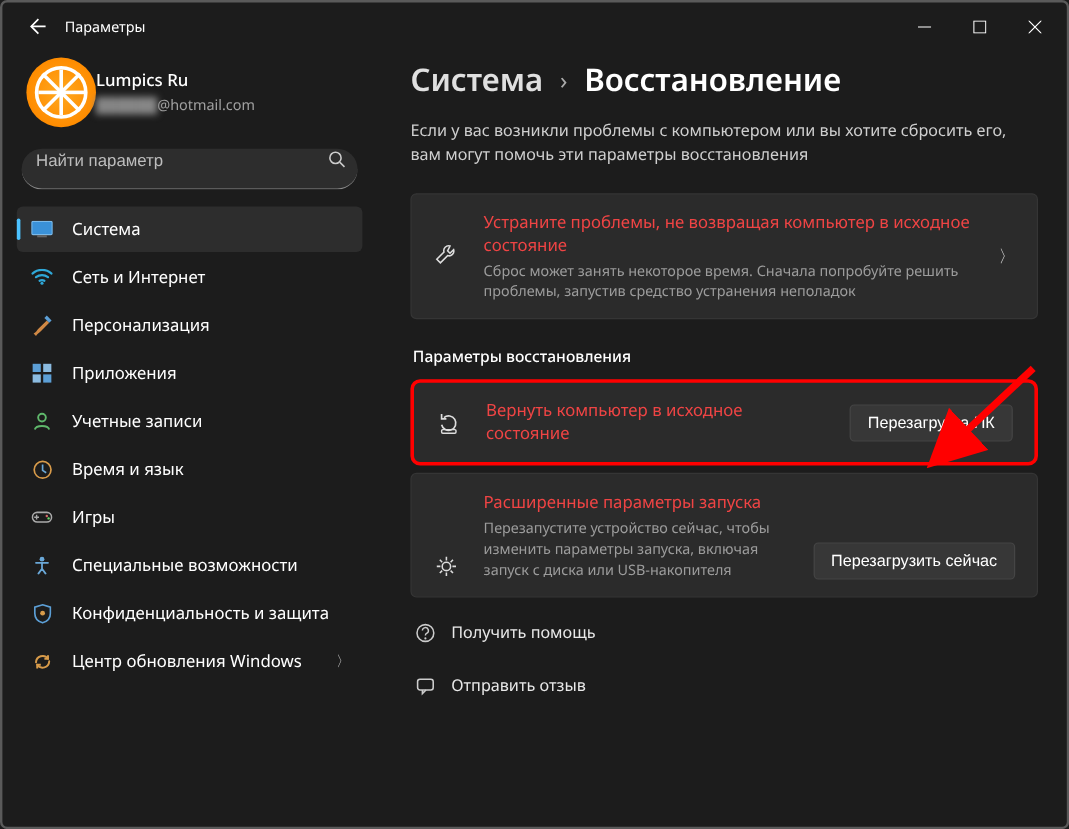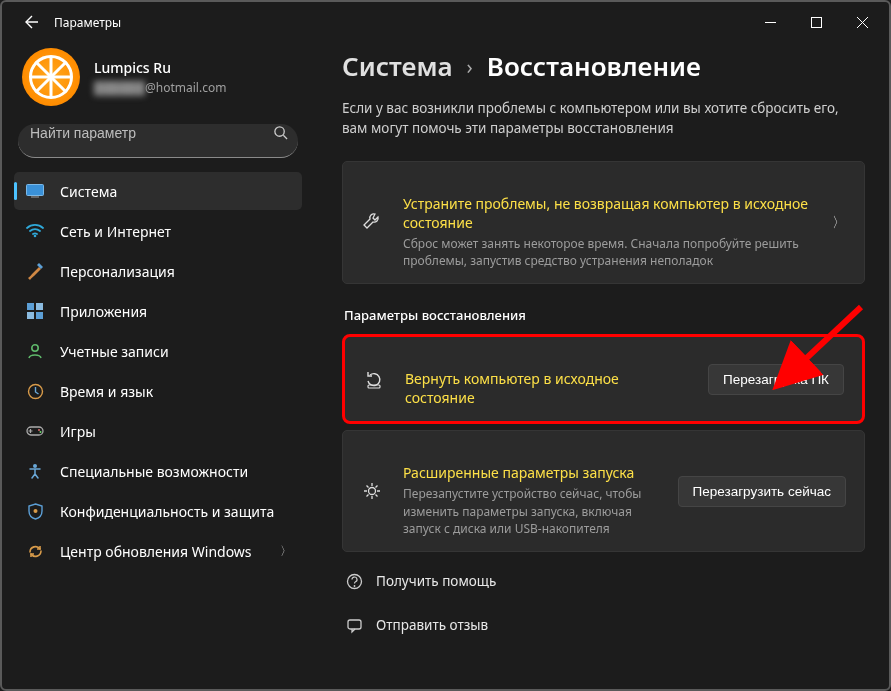--- a/index.html
+++ b/index.html
@@ -25,21 +25,21 @@
     display: flex; align-items: center; justify-content: center;
     color: #fff; font-size: 15px;
     margin-right: 8px;
   }
   .titlebar .title { font-size: 12px; color: #fff; }
   .winbtns { margin-left: auto; display: flex; }
   .winbtn { width: 46px; height: 32px; display:flex; align-items:center; justify-content:center; color:#fff; }
   .winbtn svg { stroke: #fff; }
   .container { display: flex; height: calc(100% - 40px); }
   .sidebar { width: 312px; padding: 0 10px 0 10px; display:flex; flex-direction:column; }
-  .user { display:flex; align-items:center; padding: 6px 10px 12px 10px; gap: 14px; }
+  .user { display:flex; align-items:center; padding: 6px 10px 12px 10px; }
   .avatar {
     width: 58px; height: 58px; border-radius: 50%;
     background: radial-gradient(circle at 50% 50%, #ffa81f 0%, #ff8c00 70%);
     display:flex; align-items:center; justify-content:center;
     position: relative;
     overflow: hidden;
   }
   .avatar-slice {
     width: 44px; height: 44px; border-radius: 50%;
     border: 3px solid #fff;
@@ -95,21 +95,21 @@
   .card {
     background:#2b2b2b;
     border:1px solid #353535;
     border-radius:5px;
     padding: 14px 18px 14px 16px;
     display:flex; align-items:center; gap:18px;
     margin-bottom: 6px;
   }
   .card .cicon { width:26px; flex-shrink:0; display:flex; justify-content:center; color:#ddd; font-size:18px;}
   .card .ctext { flex:1; }
-  .card .ctitle { font-size:14px; color:#fde047;margin-top:18px; }
+  .card .ctitle { font-size:14px; color:#ef4444; }
   .card .cdesc  { font-size:12px; color:#9c9c9c; margin-top:3px; line-height:1.45; }
   .card .caction { margin-left:8px; }
   .card .cchev  { color:#ccc; font-size:14px; }
 
   .section-h { font-size:13px; font-weight:500; margin: 22px 0 10px 2px; }
 
   .btn {
     background:#373737; border:1px solid #454545;
     color:#fff; font-size:13.5px;
     padding: 7px 14px; border-radius:4px;
@@ -327,21 +327,21 @@
           </svg>
       </div>
       <div class="ctext">
         <div class="ctitle">Вернуть компьютер в исходное состояние</div>
       </div>
       <div class="caction">
         <button class="btn">Перезагрузка ПК</button>
       </div>
     </div>
 
-    <div class="card" style="margin-top:6px;">
+    <div class="card" style="margin-top:6px;align-items:flex-end;">
       <div class="cicon">
         <svg width="22" height="22" viewBox="0 0 22 22">
             <circle cx="11" cy="11" r="3.5" fill="none" stroke="#ddd" stroke-width="1.3"></circle>
             <path d="M11 3v3M11 16v3M3 11h3M16 11h3M5.5 5.5l2 2M14.5 14.5l2 2M16.5 5.5l-2 2M7.5 14.5l-2 2" stroke="#ddd" stroke-width="1.3"></path>
           </svg>
       </div>
       <div class="ctext">
         <div class="ctitle">Расширенные параметры запуска</div>
         <div class="cdesc">Перезапустите устройство сейчас, чтобы изменить параметры запуска, включая запуск с диска или USB-накопителя</div>
       </div>

